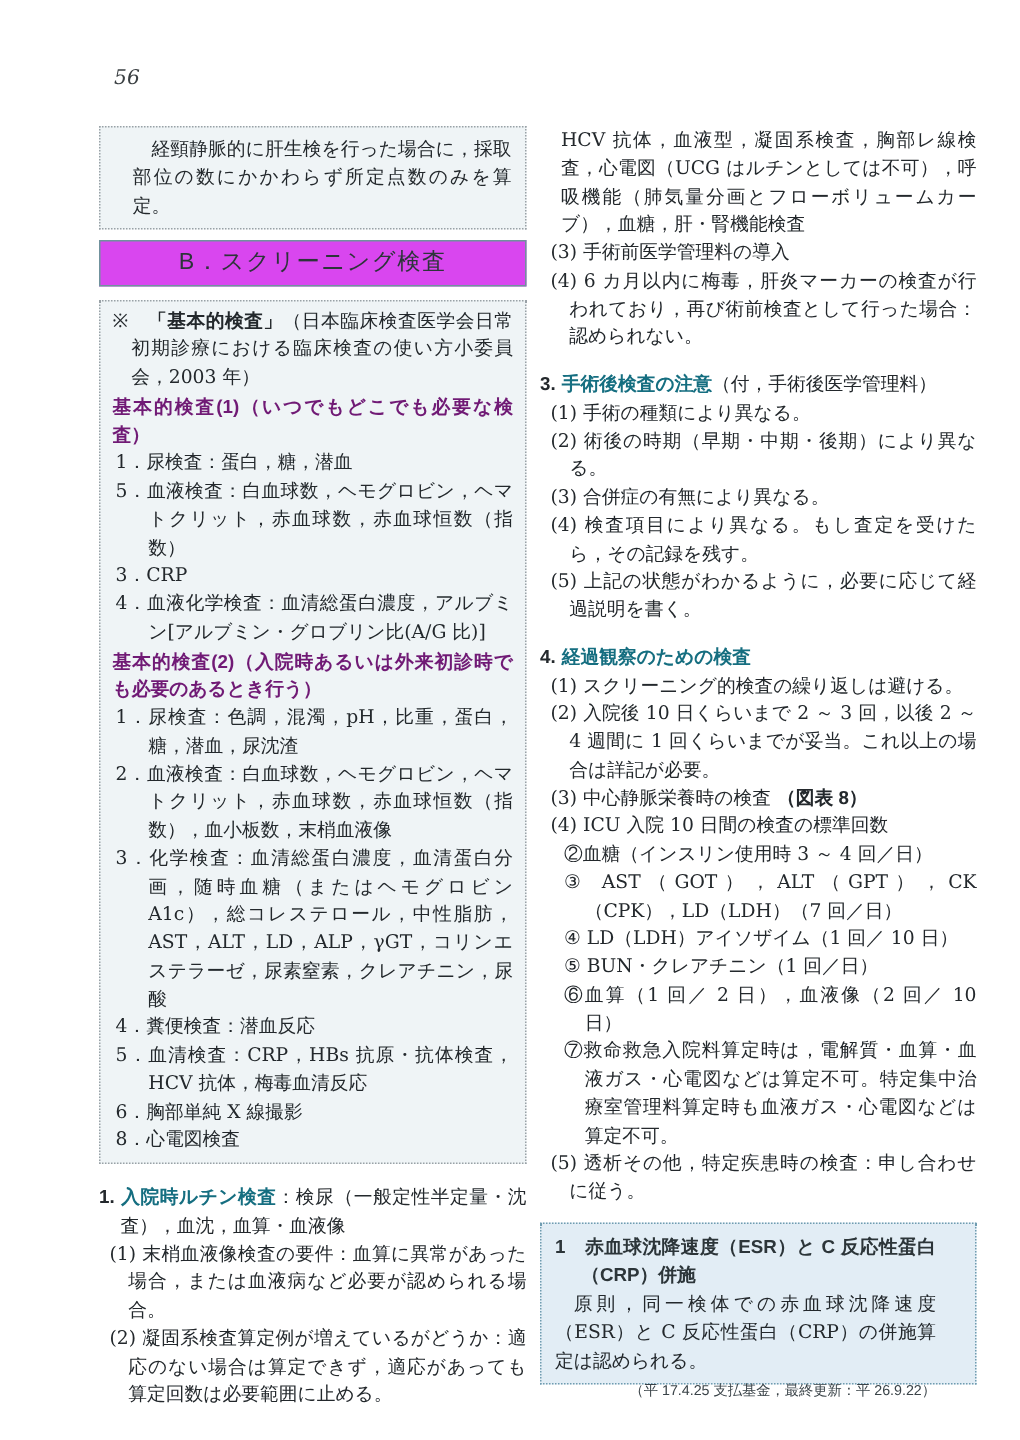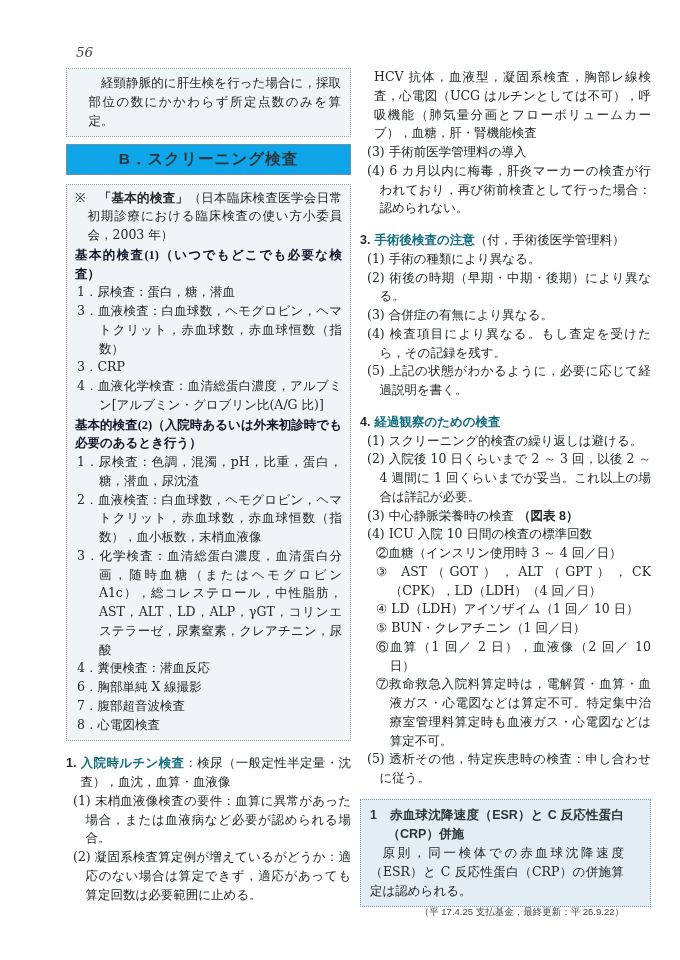--- a/index.html
+++ b/index.html
@@ -7,43 +7,43 @@
     width:680px;height:960px;background:#ffffff;
     font-family:"DejaVu Serif","Liberation Serif",serif;
     color:#23282c;
   }
   .page{position:relative;width:680px;height:960px;overflow:hidden;background:#ffffff;}
   .page-num{
     position:absolute;left:76px;top:44px;
     font-style:italic;font-size:13.5px;color:#3a3f42;
     font-family:"DejaVu Serif",serif;
   }
-  .col{position:absolute;top:68px;font-size:12.5px;line-height:1.5;text-align:justify;}
+  .col{position:absolute;top:84px;font-size:12.5px;line-height:1.5;text-align:justify;}
   .col-left{left:66px;width:285px;}
   .col-right{left:360px;width:291px;}
 
   
   .dash-box{
     border:1px dotted #99a1a6;background:#eff4f6;
     padding:5px 9px 6px 9px;box-sizing:border-box;
   }
   .carry-box p{margin:0;margin-left:1em;text-indent:1em;}
 
   .screening-header{
-    margin:7px 0 9px 0;background:#0ea5e9;border:1px solid #70929d;
+    margin:7px 0 9px 0;background:#d946ef;border:1px solid #70929d;
     text-align:center;font-family:"Liberation Sans",sans-serif;
-    font-weight:bold;font-size:15.5px;color:#2c3539;
+    font-weight:normal;font-size:15.5px;color:#2c3539;
     padding:2px 0 3px 0;letter-spacing:1px;
   }
 
   .basic-box{padding:4px 8px 6px 8px;}
   .note-p{margin:0 0 1px 0;padding-left:1em;text-indent:-1em;}
   .subhead{
-    margin:1px 0 0 0;font-family:Liberation Serif, serif;
-    font-weight:bold;color:#0f172a;
+    margin:1px 0 0 0;font-family:Liberation Sans, sans-serif;
+    font-weight:bold;color:#701a75;
   }
   .b-item{margin:0 0 0 2px;padding-left:1.75em;text-indent:-1.75em;}
   .bold-inline{font-family:"Liberation Sans",sans-serif;font-weight:bold;}
 
   
   .section{margin-top:13px;}
   .sec-head{margin:0;padding-left:1.15em;text-indent:-1.15em;}
   .sec-num{font-family:"Liberation Sans",sans-serif;font-weight:bold;color:#23282c;}
   .sec-title{font-family:"Liberation Sans",sans-serif;font-weight:bold;color:#156e80;margin-top:13px;}
   .p-item{margin:0 0 0 7px;padding-left:1em;text-indent:-1em;}
@@ -78,31 +78,31 @@
       <p>経頸静脈的に肝生検を行った場合に，採取部位の数にかかわらず所定点数のみを算定。</p>
     </div>
 
     <div class="screening-header">B．スクリーニング検査</div>
 
     <div class="dash-box basic-box">
       <p class="note-p"><span>※</span>　<span class="bold-inline">「基本的検査」</span><span>（日本臨床検査医学会日常初期診療における臨床検査の使い方小委員会，2003 年）</span></p>
 
       <p class="subhead">基本的検査(1)（いつでもどこでも必要な検査）</p>
       <p class="b-item">1．尿検査：蛋白，糖，潜血</p>
-      <p class="b-item">3．血液検査：白血球数，ヘモグロビン，ヘマトクリット，赤血球数，赤血球恒数（指数）</p>
+      <p class="b-item">5．血液検査：白血球数，ヘモグロビン，ヘマトクリット，赤血球数，赤血球恒数（指数）</p>
       <p class="b-item">3．CRP</p>
       <p class="b-item">4．血液化学検査：血清総蛋白濃度，アルブミン[アルブミン・グロブリン比(A/G 比)]</p>
 
       <p class="subhead">基本的検査(2)（入院時あるいは外来初診時でも必要のあるとき行う）</p>
       <p class="b-item">1．尿検査：色調，混濁，pH，比重，蛋白，糖，潜血，尿沈渣</p>
       <p class="b-item">2．血液検査：白血球数，ヘモグロビン，ヘマトクリット，赤血球数，赤血球恒数（指数），血小板数，末梢血液像</p>
       <p class="b-item">3．化学検査：血清総蛋白濃度，血清蛋白分画，随時血糖（またはヘモグロビン A1c），総コレステロール，中性脂肪，AST，ALT，LD，ALP，γGT，コリンエステラーゼ，尿素窒素，クレアチニン，尿酸</p>
       <p class="b-item">4．糞便検査：潜血反応</p>
+      <p class="b-item">5．血清検査：CRP，HBs 抗原・抗体検査，HCV 抗体，梅毒血清反応</p>
       <p class="b-item">6．胸部単純 X 線撮影</p>
-      <p class="b-item">7．腹部超音波検査</p>
       <p class="b-item">8．心電図検査</p>
     </div>
 
     <div class="section">
       <p class="sec-head"><span class="sec-num">1.</span> <span class="sec-title">入院時ルチン検査</span><span>：検尿（一般定性半定量・沈査），血沈，血算・血液像</span></p>
       <p class="p-item">(1) 末梢血液像検査の要件：血算に異常があった場合，または血液病など必要が認められる場合。</p>
       <p class="p-item">(2) 凝固系検査算定例が増えているがどうか：適応のない場合は算定できず，適応があっても算定回数は必要範囲に止める。</p>
     </div>
 
   </div>
@@ -122,21 +122,21 @@
       <p class="p-item">(5) 上記の状態がわかるように，必要に応じて経過説明を書く。</p>
     </div>
 
     <div class="section">
       <p class="sec-head"><span class="sec-num">4.</span> <span class="sec-title">経過観察のための検査</span></p>
       <p class="p-item">(1) スクリーニング的検査の繰り返しは避ける。</p>
       <p class="p-item">(2) 入院後 10 日くらいまで 2 ～ 3 回，以後 2 ～ 4 週間に 1 回くらいまでが妥当。これ以上の場合は詳記が必要。</p>
       <p class="p-item"><span>(3) 中心静脈栄養時の検査 </span><span class="bold-inline">（図表 8）</span></p>
       <p class="p-item">(4) ICU 入院 10 日間の検査の標準回数</p>
       <p class="c-item">②血糖（インスリン使用時 3 ～ 4 回／日）</p>
-      <p class="c-item">③ AST（GOT），ALT（GPT），CK（CPK），LD（LDH）（4 回／日）</p>
+      <p class="c-item">③ AST（GOT），ALT（GPT），CK（CPK），LD（LDH）（7 回／日）</p>
       <p class="c-item">④ LD（LDH）アイソザイム（1 回／ 10 日）</p>
       <p class="c-item">⑤ BUN・クレアチニン（1 回／日）</p>
       <p class="c-item">⑥血算（1 回／ 2 日），血液像（2 回／ 10 日）</p>
       <p class="c-item">⑦救命救急入院料算定時は，電解質・血算・血液ガス・心電図などは算定不可。特定集中治療室管理料算定時も血液ガス・心電図などは算定不可。</p>
       <p class="p-item">(5) 透析その他，特定疾患時の検査：申し合わせに従う。</p>
     </div>
 
     <div class="note-box">
       <p class="note-box-title"><span>1</span>　<span>赤血球沈降速度（ESR）と C 反応性蛋白（CRP）併施</span></p>
       <p class="note-box-body"><span>原則，同一検体での赤血球沈降速度（ESR）と C 反応性蛋白（CRP）の併施算定は認められる。</span><span class="note-cite">（平 17.4.25 支払基金，最終更新：平 26.9.22）</span></p>

